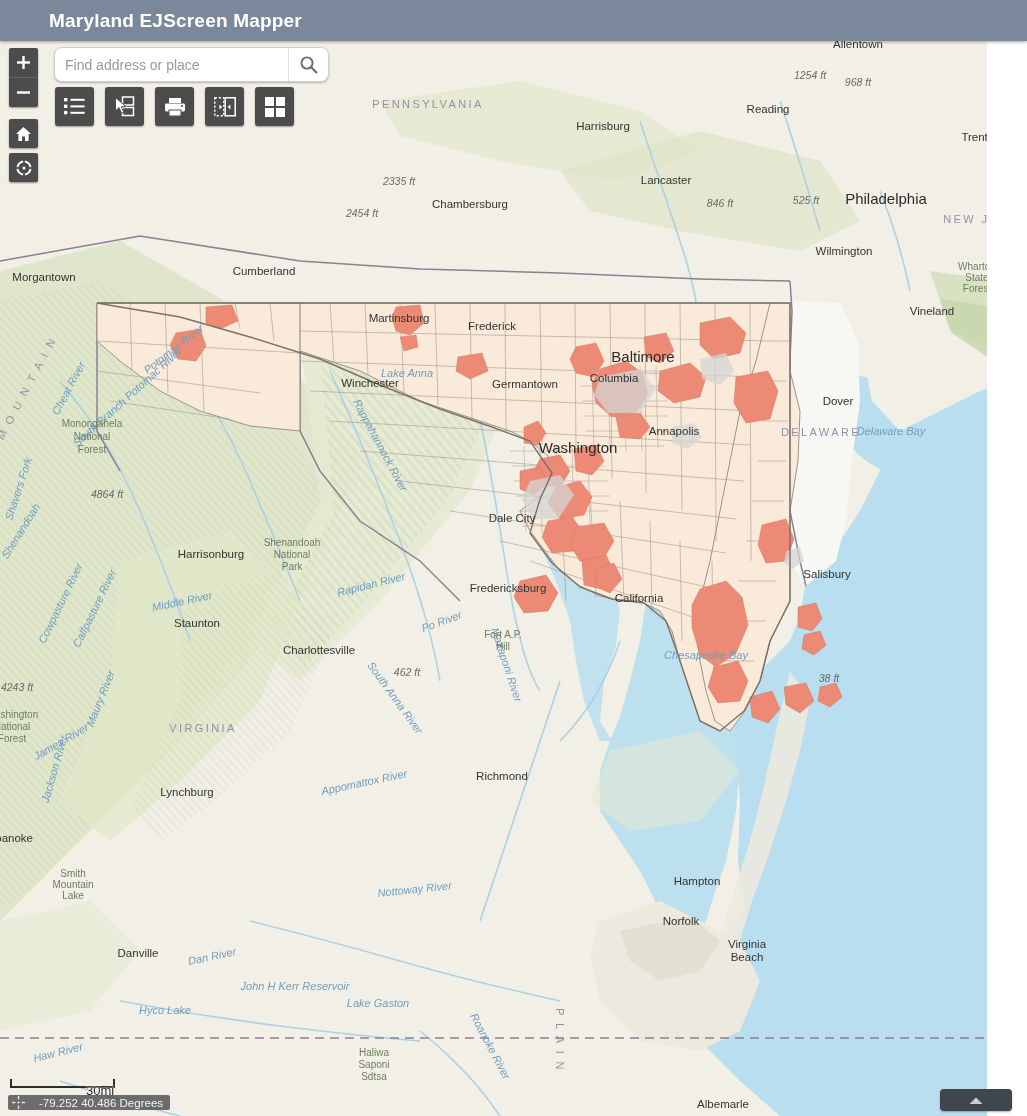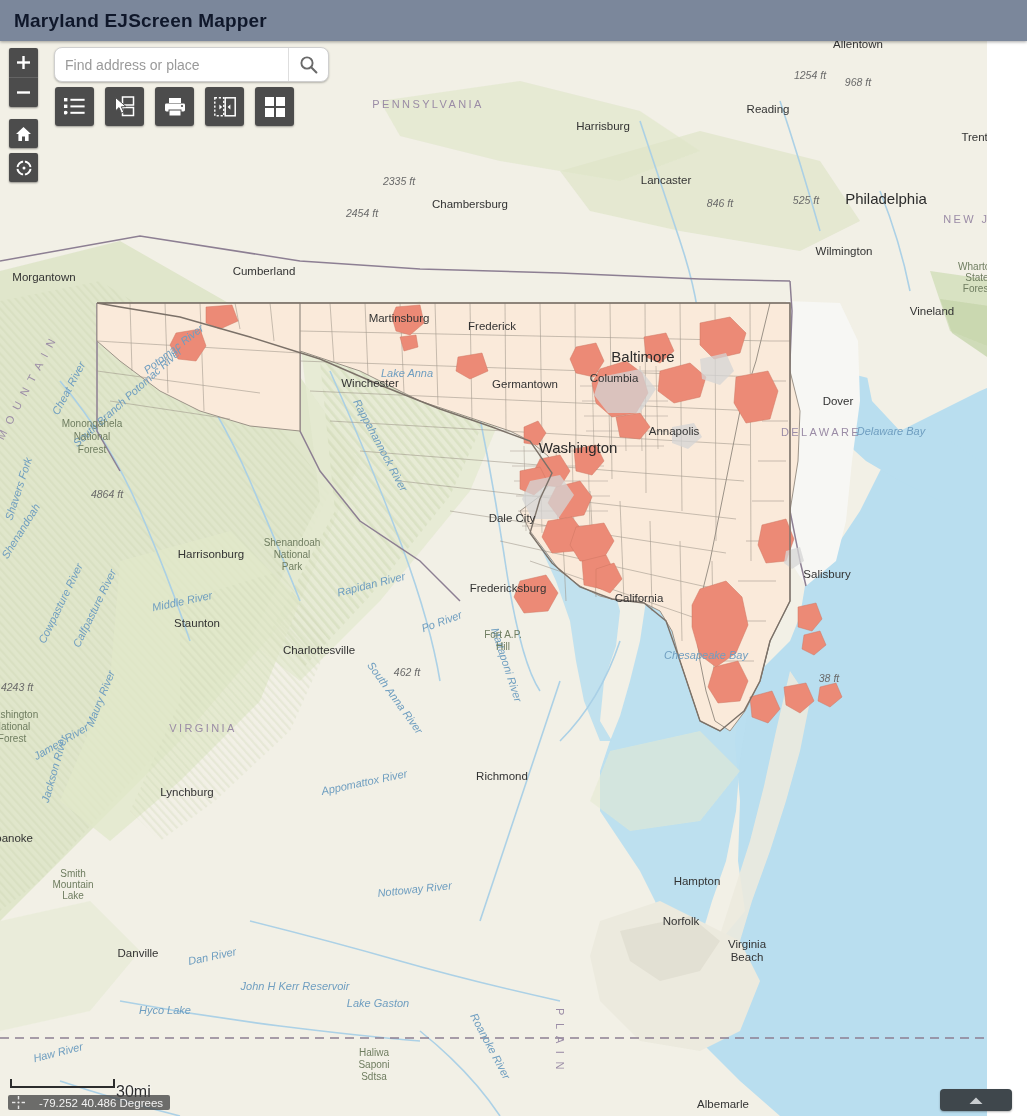--- a/index.html
+++ b/index.html
@@ -3,21 +3,21 @@
 <meta charset="utf-8">
 <style>
   html,body{margin:0;padding:0;background:#fff;}
   body{width:1027px;height:1116px;overflow:hidden;font-family:"Liberation Sans",sans-serif;}
   .app{position:relative;width:1027px;height:1116px;overflow:hidden;}
 
   
   .header{position:absolute;left:0;top:0;width:1027px;height:41px;background:#7b879b;
           display:flex;align-items:center;box-sizing:border-box;padding-left:14px;z-index:40;
           box-shadow:0 1px 3px rgba(0,0,0,.35);}
-  .header-title{color:#0f172a;font-size:19px;font-weight:bold;letter-spacing:.2px;}
+  .header-title{color:#ffffff;font-size:19px;font-weight:bold;letter-spacing:.2px;margin-left:35px;}
 
   
   .map{position:absolute;left:0;top:41px;width:987px;height:1075px;overflow:hidden;background:#bef264;}
   .map svg{display:block;}
 
   
   .zoom-stack{position:absolute;left:9px;top:48px;width:29px;background:#4c4c4c;border-radius:2px;z-index:30;
               box-shadow:0 1px 2px rgba(0,0,0,.4);}
   .zoom-btn{height:29px;width:29px;display:flex;align-items:center;justify-content:center;cursor:pointer;}
   .zoom-btn + .zoom-btn{border-top:1px solid #646464;}
@@ -35,21 +35,21 @@
   .search-go{width:39px;border-left:1px solid #dedede;display:flex;align-items:center;justify-content:center;cursor:pointer;}
 
   
   .tools{position:absolute;left:55px;top:87px;display:flex;gap:11px;z-index:30;}
   .tool{width:39px;height:39px;background:#4c4c4c;border-radius:3px;display:flex;align-items:center;
         justify-content:center;cursor:pointer;box-shadow:0 1px 2px rgba(0,0,0,.35);}
 
   
   .scalebar{position:absolute;left:10px;bottom:28px;z-index:30;}
   .scalebar .bar{width:105px;height:9px;border:2px solid #2d2d2d;border-top:0;box-sizing:border-box;}
-  .scalebar .lbl{position:absolute;left:106px;top:4px;font-size:16px;color:#2b2b2b;white-space:nowrap;
+  .scalebar .lbl{position:absolute;left:76px;top:4px;font-size:13px;color:#2b2b2b;white-space:nowrap;
                  text-shadow:0 0 2px #fff,0 0 2px #fff;}
   .coords{position:absolute;left:8px;bottom:6px;height:15px;background:rgba(70,70,70,.78);border-radius:2px;
           display:flex;align-items:center;gap:14px;padding:0 7px 0 4px;z-index:30;}
   .coords-text{color:#f2f2f2;font-size:11.5px;white-space:nowrap;}
 
   
   .attrib-toggle{position:absolute;right:15px;bottom:5px;width:72px;height:22px;background:#3f474c;
                  border-radius:4px;display:flex;align-items:center;justify-content:center;z-index:30;cursor:pointer;
                  box-shadow:0 1px 2px rgba(0,0,0,.3);}
 

